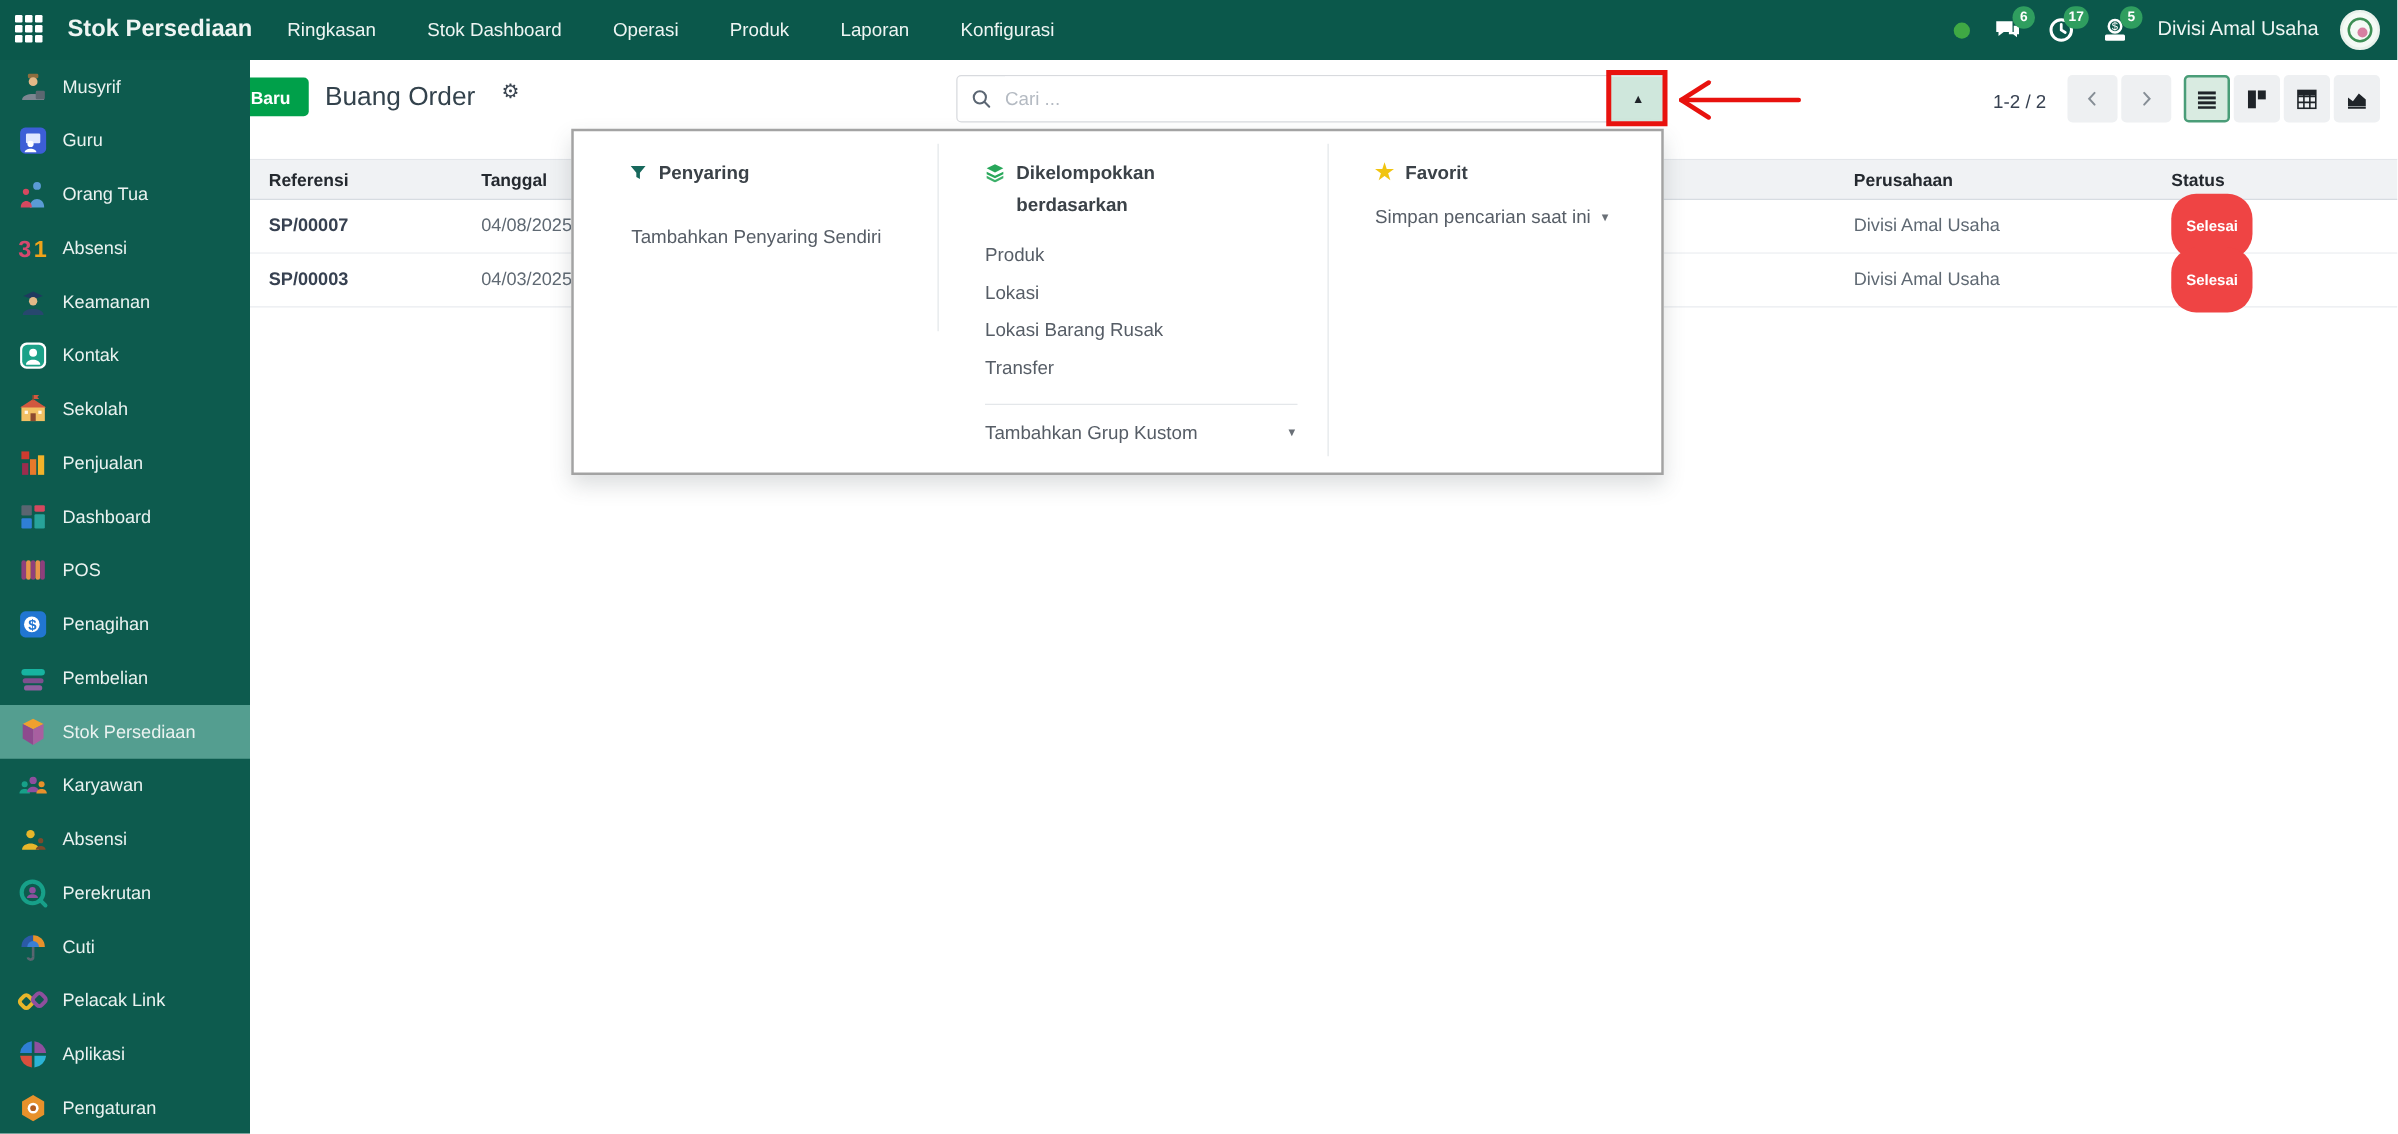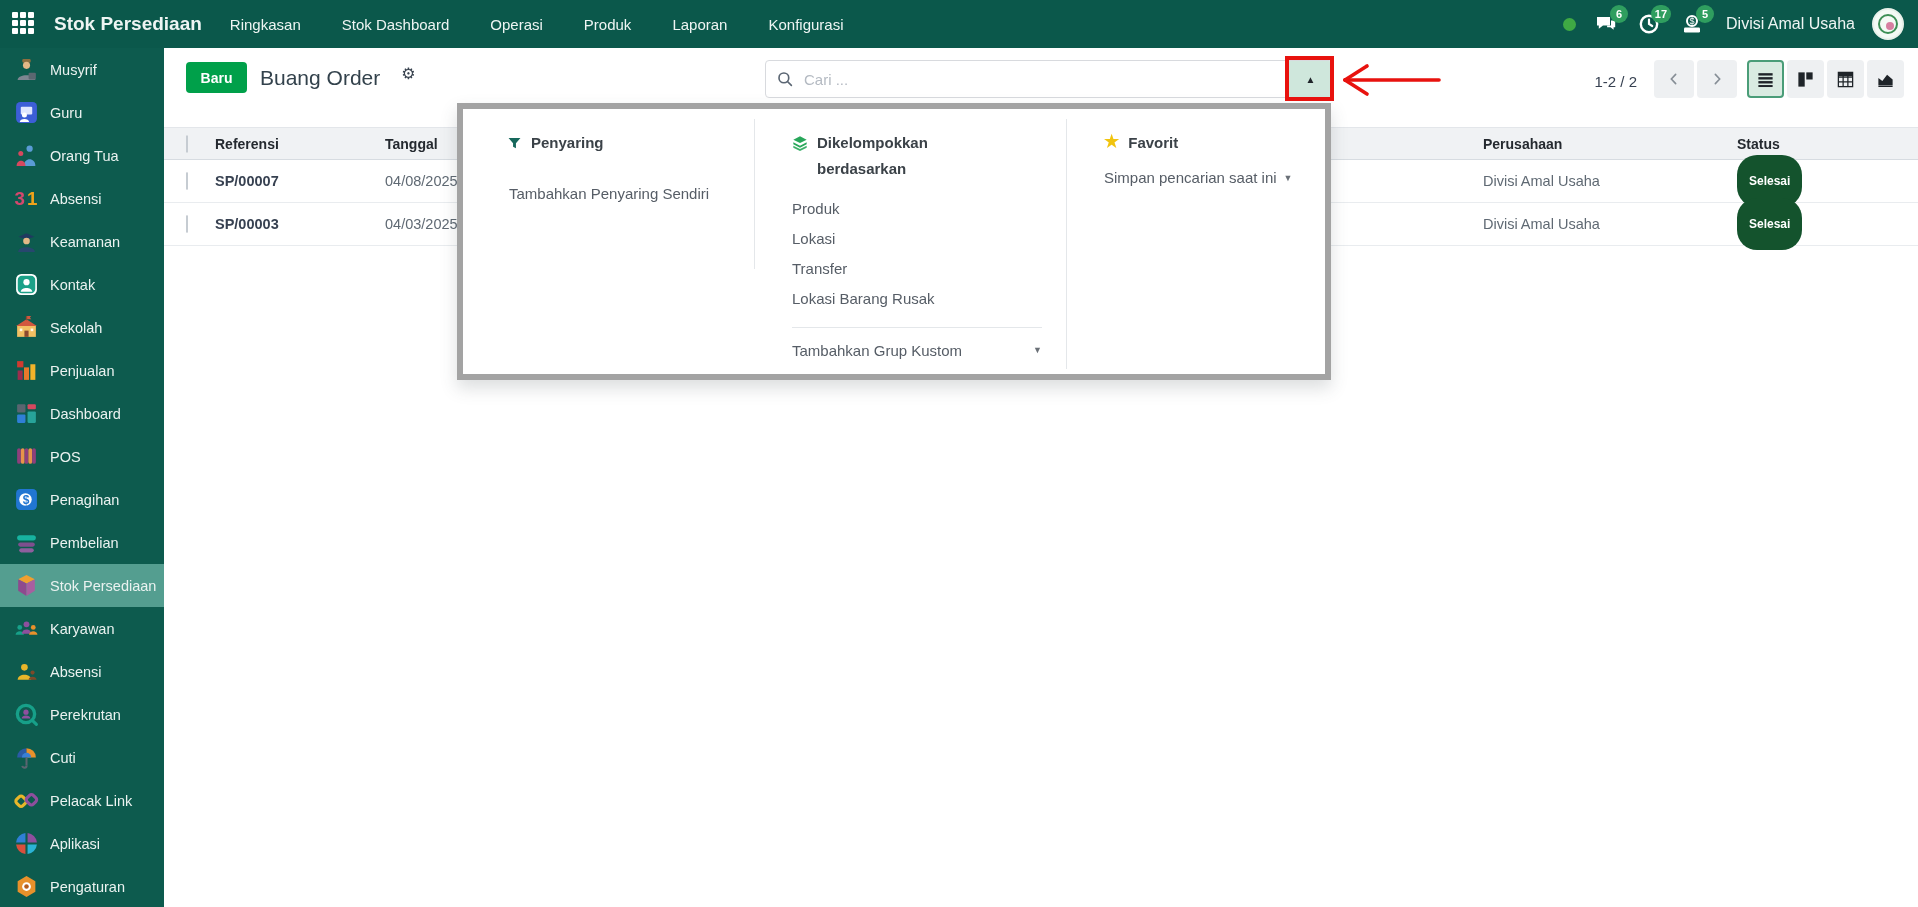--- a/index.html
+++ b/index.html
@@ -29,21 +29,21 @@
     background:#2f9e5f; border-radius:9px; color:#fff; font-size:11px; font-weight:bold;
     display:flex; align-items:center; justify-content:center;
   }
   .company-name { font-size:16px; margin-left:4px; white-space:nowrap; }
   .avatar { width:32px; height:32px; border-radius:50%; background:#f4faf5; border:2px solid #e8f1ea; position:relative; cursor:pointer; }
   .avatar::before { content:""; position:absolute; inset:4px; border-radius:50%; border:2px solid #3d8f55; }
   .avatar::after { content:""; position:absolute; left:12px; top:12px; width:8px; height:8px; border-radius:50%; background:#d77fa1; }
 
   
   .sidebar {
-    position:absolute; left:0; top:48px; width:164px; height:859px;
+    position:absolute; left:0; top:48px; width:200px; height:859px;
     background:#0d5b4e; z-index:30; overflow:hidden;
   }
   .side-item {
     height:43px; display:flex; align-items:center; gap:11px; padding-left:13px;
     color:#eaf2f0; font-size:14.5px; cursor:pointer; white-space:nowrap;
   }
   .side-item.active { background:#549e90; }
   .ai { width:26px; height:26px; flex:0 0 26px; display:flex; align-items:center; justify-content:center; }
   .ai svg { width:25px; height:25px; display:block; }
 
@@ -99,28 +99,28 @@
   .cell { position:absolute; top:50%; transform:translateY(-50%); white-space:nowrap; }
   .c-check { left:22px; }
   .c-ref { left:51px; }
   .c-date { left:221px; }
   .c-comp { left:1291px;padding-left:28px; }
   .c-status { left:1573px; }
   .cb { width:16px; height:16px; border:1px solid #c6ccd2; border-radius:3px; background:#fdfdfe; cursor:pointer; }
   .ref-txt { font-weight:bold; color:#374151; }
   .muted { color:#5f6973; }
   .badge-done {
-    background:#14532d; color:#fff; font-size:12px; font-weight:bold;
+    background:#ef4444; color:#fff; font-size:12px; font-weight:bold;
     padding:19px 12px; border-radius:20px; display:inline-block;
   }
 
   
   .sd-panel {
     position:absolute; left:457px; top:103px; width:874px; height:277px;
-    background:#fff; border:6px solid #a3a3a3; z-index:50;
+    background:#fff; border:2px solid #a3a3a3; z-index:50;
     box-shadow:0 8px 16px rgba(60,70,80,.18);
   }
   .sd-col { position:absolute; top:0; height:100%; }
   .sd-col1 { left:0; width:291px; padding:21px 10px 0 44px; }
   .sd-col2 { left:291px; width:312px; padding:21px 10px 0 38px; }
   .sd-col3 { left:603px; width:263px; padding:21px 10px 0 38px; }
   .sd-div { position:absolute; width:1px; background:#e4e7ea; }
   .sd-div1 { left:291px; top:10px; height:150px; }
   .sd-div2 { left:603px; top:10px; height:250px; }
   .sd-head { display:flex; gap:9px; font-size:15px; font-weight:bold; color:#3b4248; line-height:1.75; }
@@ -541,22 +541,22 @@
               <path d="M2 11l10 5 10-5v3l-10 5L2 14z"></path>
               <path d="M2 16l10 5 10-5v3l-10 5L2 19z" opacity=".9"></path>
             </g>
           </svg>
       </span>
       <span>Dikelompokkan berdasarkan</span>
     </div>
     <ul>
       <li>Produk</li>
       <li>Lokasi</li>
+      <li>Lokasi Barang Rusak</li>
       <li>Transfer</li>
-      <li>Lokasi Barang Rusak</li>
     </ul>
     <hr class="sd-sep">
     <div class="sd-addgroup sd-item">
       <span>Tambahkan Grup Kustom</span>
       <span class="caret-down">▼</span>
     </div>
   </div>
 
   <div class="sd-col sd-col3">
     <div class="sd-head">

